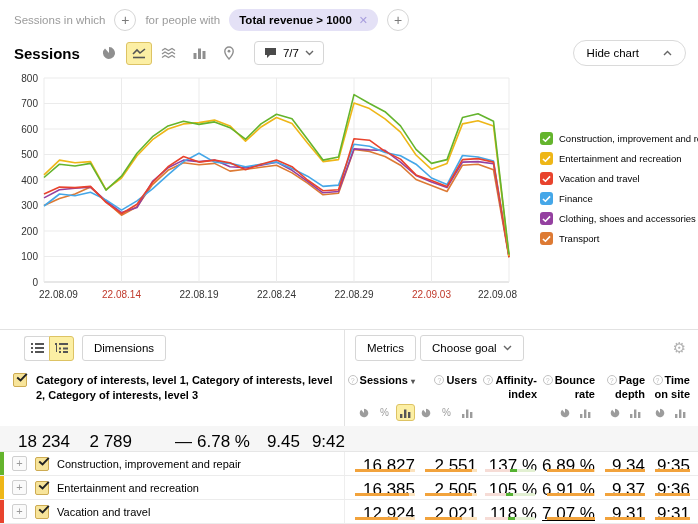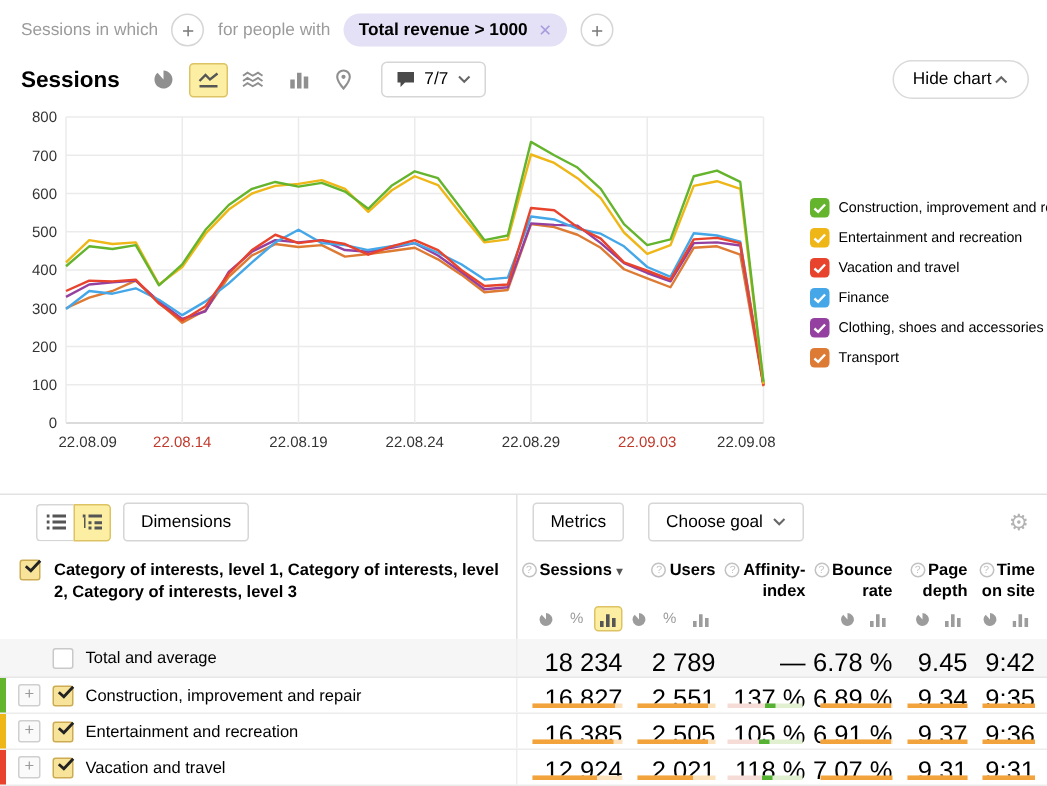--- a/index.html
+++ b/index.html
@@ -17,40 +17,40 @@
 
   
   .chart-header { display:flex; align-items:center; padding:6px 12px 0 14px; gap:4px; height:32px; }
   .chart-title { font-size:15px; font-weight:bold; margin-right:12px; }
   .ct-btn { width:26px; height:23px; border:1px solid transparent; border-radius:3px;
     display:flex; align-items:center; justify-content:center; cursor:pointer; }
   .ct-btn.selected { background:#fcefa4; border-color:#ddc364; }
   .counter-btn { border:1px solid #d6d6d6; border-radius:4px; height:24px; margin-left:8px;
     padding:0 9px; display:flex; align-items:center; gap:6px; background:#fff; font-size:11.5px; cursor:pointer; }
   .hide-btn { margin-left:auto; border:1px solid #dadada; border-radius:13px; height:26px;
-    padding:0 13px; display:flex; align-items:center; gap:2px; background:#fff; font-size:11.5px; cursor:pointer; }
+    padding:0 13px; display:flex; align-items:center; gap:24px; background:#fff; font-size:11.5px; cursor:pointer; }
 
   
   .chart-row { display:flex; padding:4px 0 0 4px; }
   #chart-svg { display:block; }
   .legend { width:158px; padding-top:62px; }
   .legend-item { display:flex; align-items:center; gap:6px; margin-bottom:7px; cursor:pointer; }
   .lg-box { width:13px; height:13px; border-radius:3px; flex:none; display:flex;
     align-items:center; justify-content:center; }
   .legend-item span.lbl { font-size:9.5px; white-space:nowrap; }
 
   
   .table-section { border-top:1px solid #e2e2e2; margin-top:21px; }
   .split { display:flex; }
   .pane-left { width:345px; border-right:1px solid #e2e2e2; flex:none; }
   .pane-right { flex:1; }
 
   .t-toolbar { height:36px; }
   .t-toolbar .pane-left { display:flex; align-items:center; gap:8px; padding-left:24px; }
-  .t-toolbar .pane-right { display:flex; align-items:center; gap:16px; padding-left:10px; }
+  .t-toolbar .pane-right { display:flex; align-items:center; gap:4px; padding-left:10px; }
   .toggle-group { display:flex; }
   .tg-btn { width:25px; height:25px; border:1px solid #d6d6d6; background:#fff;
     display:flex; align-items:center; justify-content:center; cursor:pointer; }
   .tg-btn:first-child { border-radius:3px 0 0 3px; border-right:none; }
   .tg-btn:last-child { border-radius:0 3px 3px 0; }
   .tg-btn.selected { background:#fcefa4; border:1px solid #ddc364; }
   .btn { border:1px solid #d6d6d6; border-radius:3px; height:26px; padding:0 11px;
     background:#fff; font-size:11.5px; display:flex; align-items:center; gap:6px; cursor:pointer; }
   .gear { margin-left:auto; margin-right:12px; color:#b3b3b3; font-size:15px; cursor:pointer; }
 
@@ -385,26 +385,20 @@
               <rect x="4" y="1.5" width="2.4" height="8.5" fill="currentColor"></rect>
               <rect x="8" y="4" width="2.4" height="6" fill="currentColor"></rect>
             </svg>
           </span>
         </div>
       </div>
   </div>
 
   <div id="rows">
       <div class="t-row total">
-        <div class="row-left">
-          <div class="stripe"></div>
-          <div style="width: 15px;"></div>
-          <div class="cb"></div>
-          <span class="row-label">Total and average</span>
-        </div>
         <div class="row-right">
           <div class="cell" style="width: 70px;"><span>18 234</span></div>
           <div class="cell" style="width: 62px;"><span>2 789</span></div>
           <div class="cell" style="width: 60px;"><span>—</span></div>
           <div class="cell" style="width: 58px;"><span>6.78 %</span></div>
           <div class="cell" style="width: 50px;"><span>9.45</span></div>
           <div class="cell" style="width: 45px;"><span>9:42</span></div>
         </div>
       </div>
       <div class="t-row">
@@ -485,21 +479,21 @@
         <div class="row-right">
           <div class="cell" style="width: 70px;"><span>12 924</span><div class="bar-track">
               <div class="bar-fill" style="width: 71%;"></div>
             </div></div>
           <div class="cell" style="width: 62px;"><span>2 021</span><div class="bar-track">
               <div class="bar-fill" style="width: 72%;"></div>
             </div></div>
           <div class="cell" style="width: 60px;"><span>118 %</span><div class="aff-track">
               <div class="aff-marker" style="left: calc(52% - 3px);"></div>
             </div></div>
-          <div class="cell" style="width: 58px;"><span>7.07 %</span><div class="bar-track">
+          <div class="cell" style="width: 58px; text-decoration: underline;"><span>7.07 %</span><div class="bar-track">
               <div class="bar-fill" style="width: 100%;"></div>
             </div></div>
           <div class="cell" style="width: 50px;"><span>9.31</span><div class="bar-track">
               <div class="bar-fill" style="width: 99%;"></div>
             </div></div>
           <div class="cell" style="width: 45px;"><span>9:31</span><div class="bar-track">
               <div class="bar-fill" style="width: 99%;"></div>
             </div></div>
         </div>
       </div>

